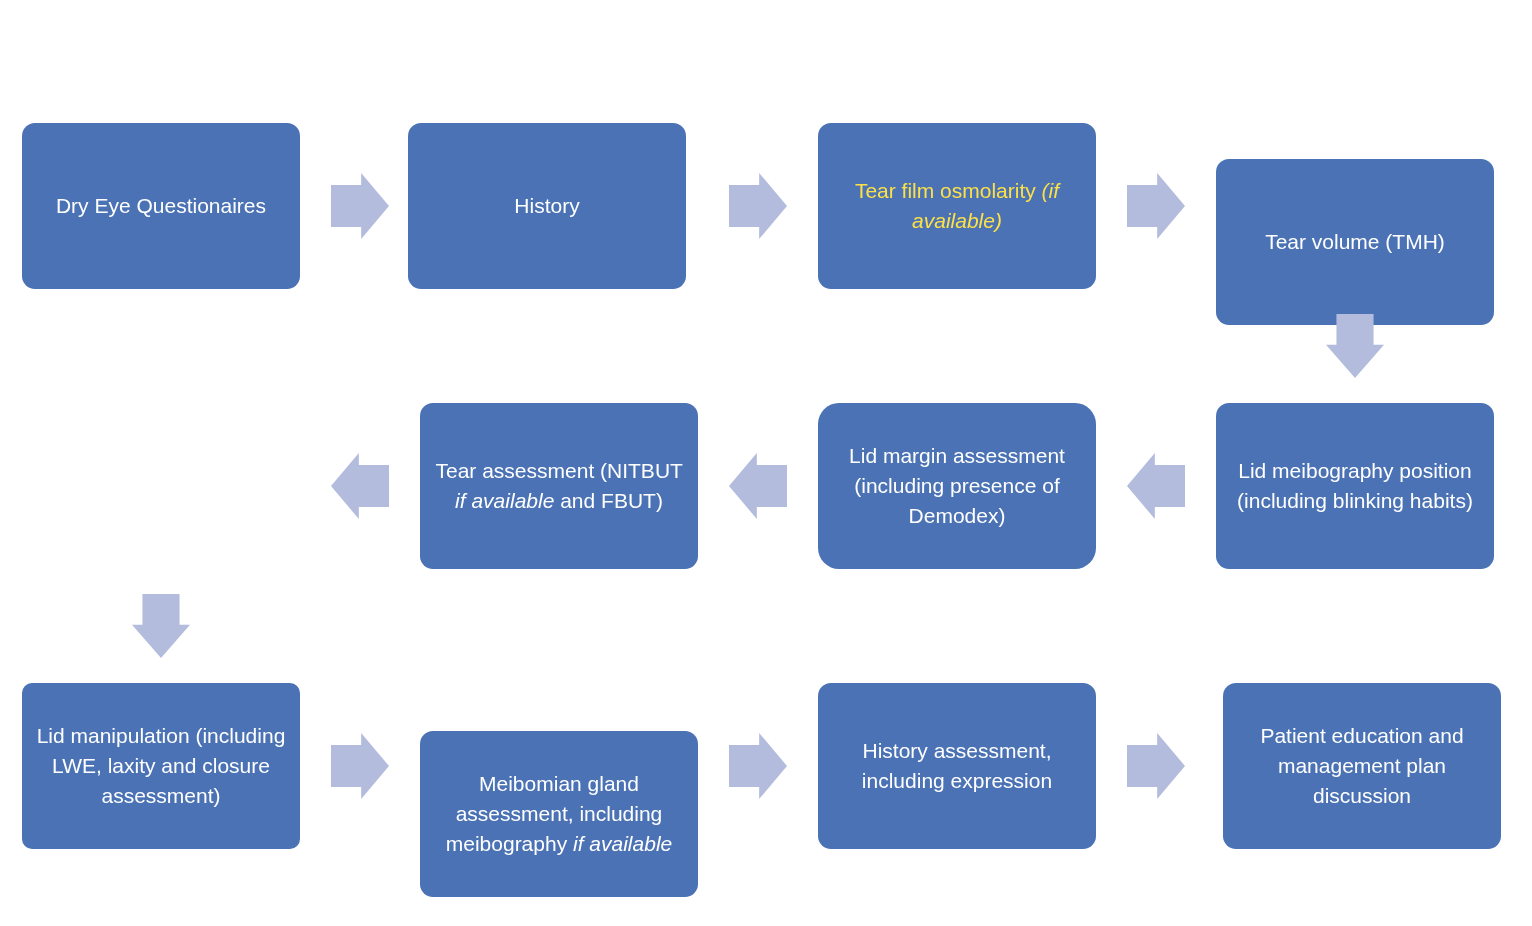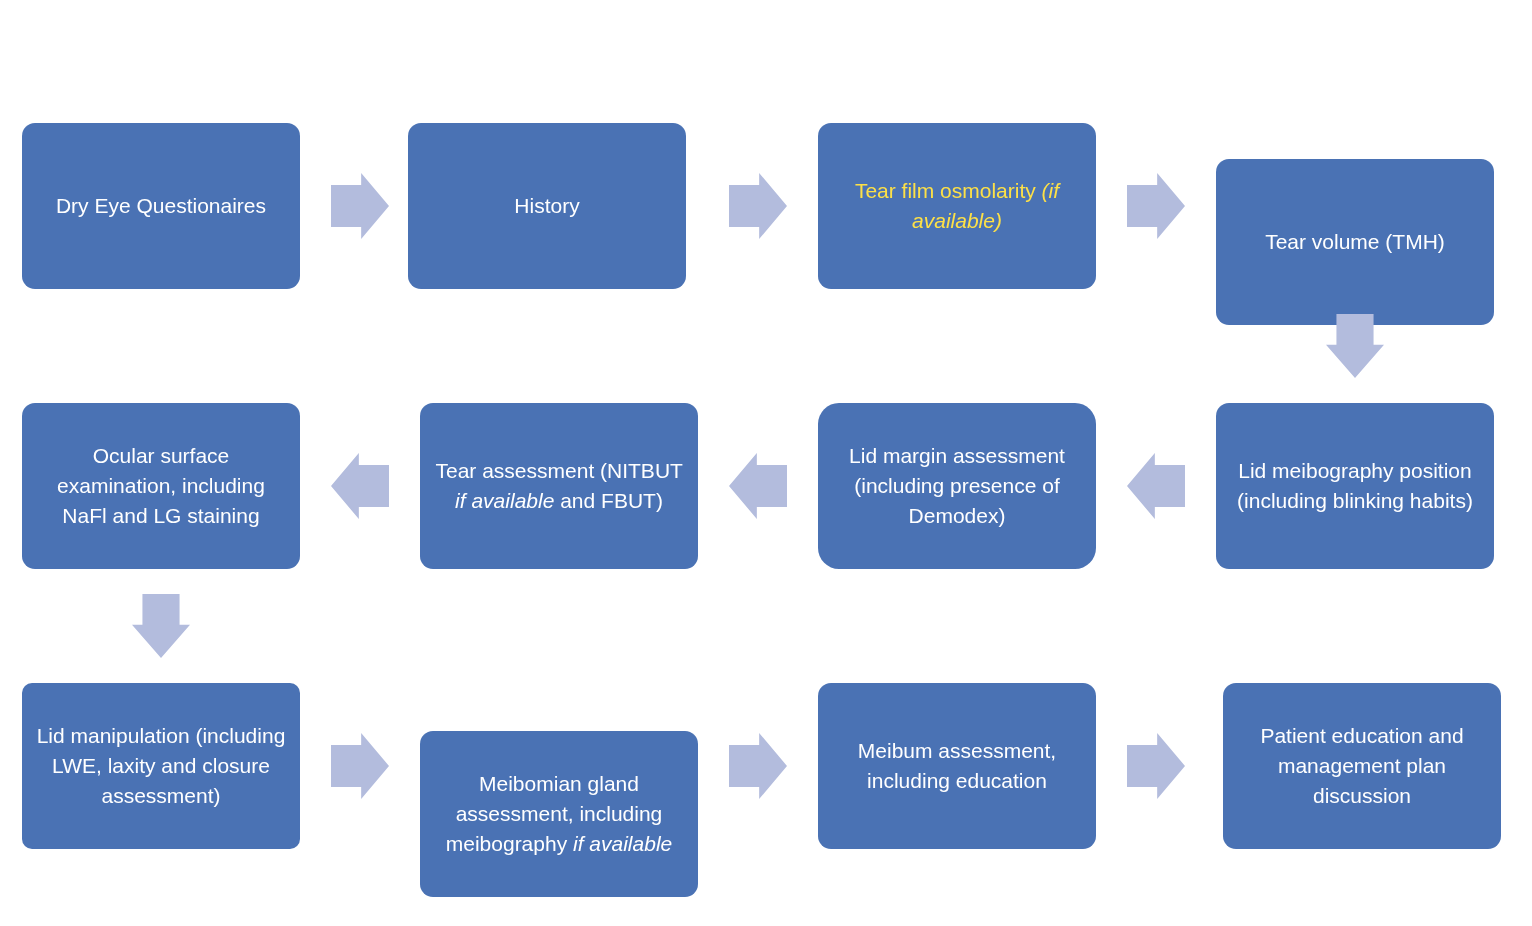--- a/index.html
+++ b/index.html
@@ -65,31 +65,28 @@
     </div>
     <div class="node" style="left: 1216px; top: 403px; background: rgb(74, 114, 180); color: rgb(255, 255, 255);">
       <span><span class="seg-normal">Lid meibography position (including blinking habits)</span></span>
     </div>
     <div class="node" style="left: 818px; top: 403px; background: rgb(74, 114, 180); color: rgb(255, 255, 255); border-radius: 21px;">
       <span><span class="seg-normal">Lid margin assessment (including presence of Demodex)</span></span>
     </div>
     <div class="node" style="left: 420px; top: 403px; background: rgb(74, 114, 180); color: rgb(255, 255, 255);">
       <span><span class="seg-normal">Tear assessment (NITBUT </span><span class="seg-italic">if available</span><span class="seg-normal"> and FBUT)</span></span>
     </div>
-    <div class="node" style="left: 22px; top: 403px; background: rgb(74, 114, 180); color: rgb(255, 255, 255);">
-      <span><span class="seg-normal">Ocular surface examination, including NaFl and LG staining</span></span>
-    </div>
     <div class="node" style="left: 22px; top: 683px; background: rgb(74, 114, 180); color: rgb(255, 255, 255); border-radius: 10px;">
       <span><span class="seg-normal">Lid manipulation (including LWE, laxity and closure assessment)</span></span>
     </div>
     <div class="node" style="left: 420px; top: 683px; background: rgb(74, 114, 180); color: rgb(255, 255, 255); margin-top: 48px;">
       <span><span class="seg-normal">Meibomian gland assessment, including meibography </span><span class="seg-italic">if available</span></span>
     </div>
     <div class="node" style="left: 818px; top: 683px; background: rgb(74, 114, 180); color: rgb(255, 255, 255);">
-      <span><span class="seg-normal">Meibum assessment, including education</span></span>
+      <span><span class="seg-normal">History assessment, including expression</span></span>
     </div>
     <div class="node" style="left: 1216px; top: 683px; background: rgb(74, 114, 180); color: rgb(255, 255, 255); margin-left: 7px;">
       <span><span class="seg-normal">Patient education and management plan discussion</span></span>
     </div>
     <div class="arrow arrow-right" style="background: rgb(179, 188, 221); width: 58px; height: 66px; left: 331px; top: 173px;"></div>
     <div class="arrow arrow-right" style="background: rgb(179, 188, 221); width: 58px; height: 66px; left: 729px; top: 173px;"></div>
     <div class="arrow arrow-right" style="background: rgb(179, 188, 221); width: 58px; height: 66px; left: 1127px; top: 173px;"></div>
     <div class="arrow arrow-down" style="background: rgb(179, 188, 221); width: 58px; height: 64px; left: 1326px; top: 314px;"></div>
     <div class="arrow arrow-left" style="background: rgb(179, 188, 221); width: 58px; height: 66px; left: 1127px; top: 453px;"></div>
     <div class="arrow arrow-left" style="background: rgb(179, 188, 221); width: 58px; height: 66px; left: 729px; top: 453px;"></div>

